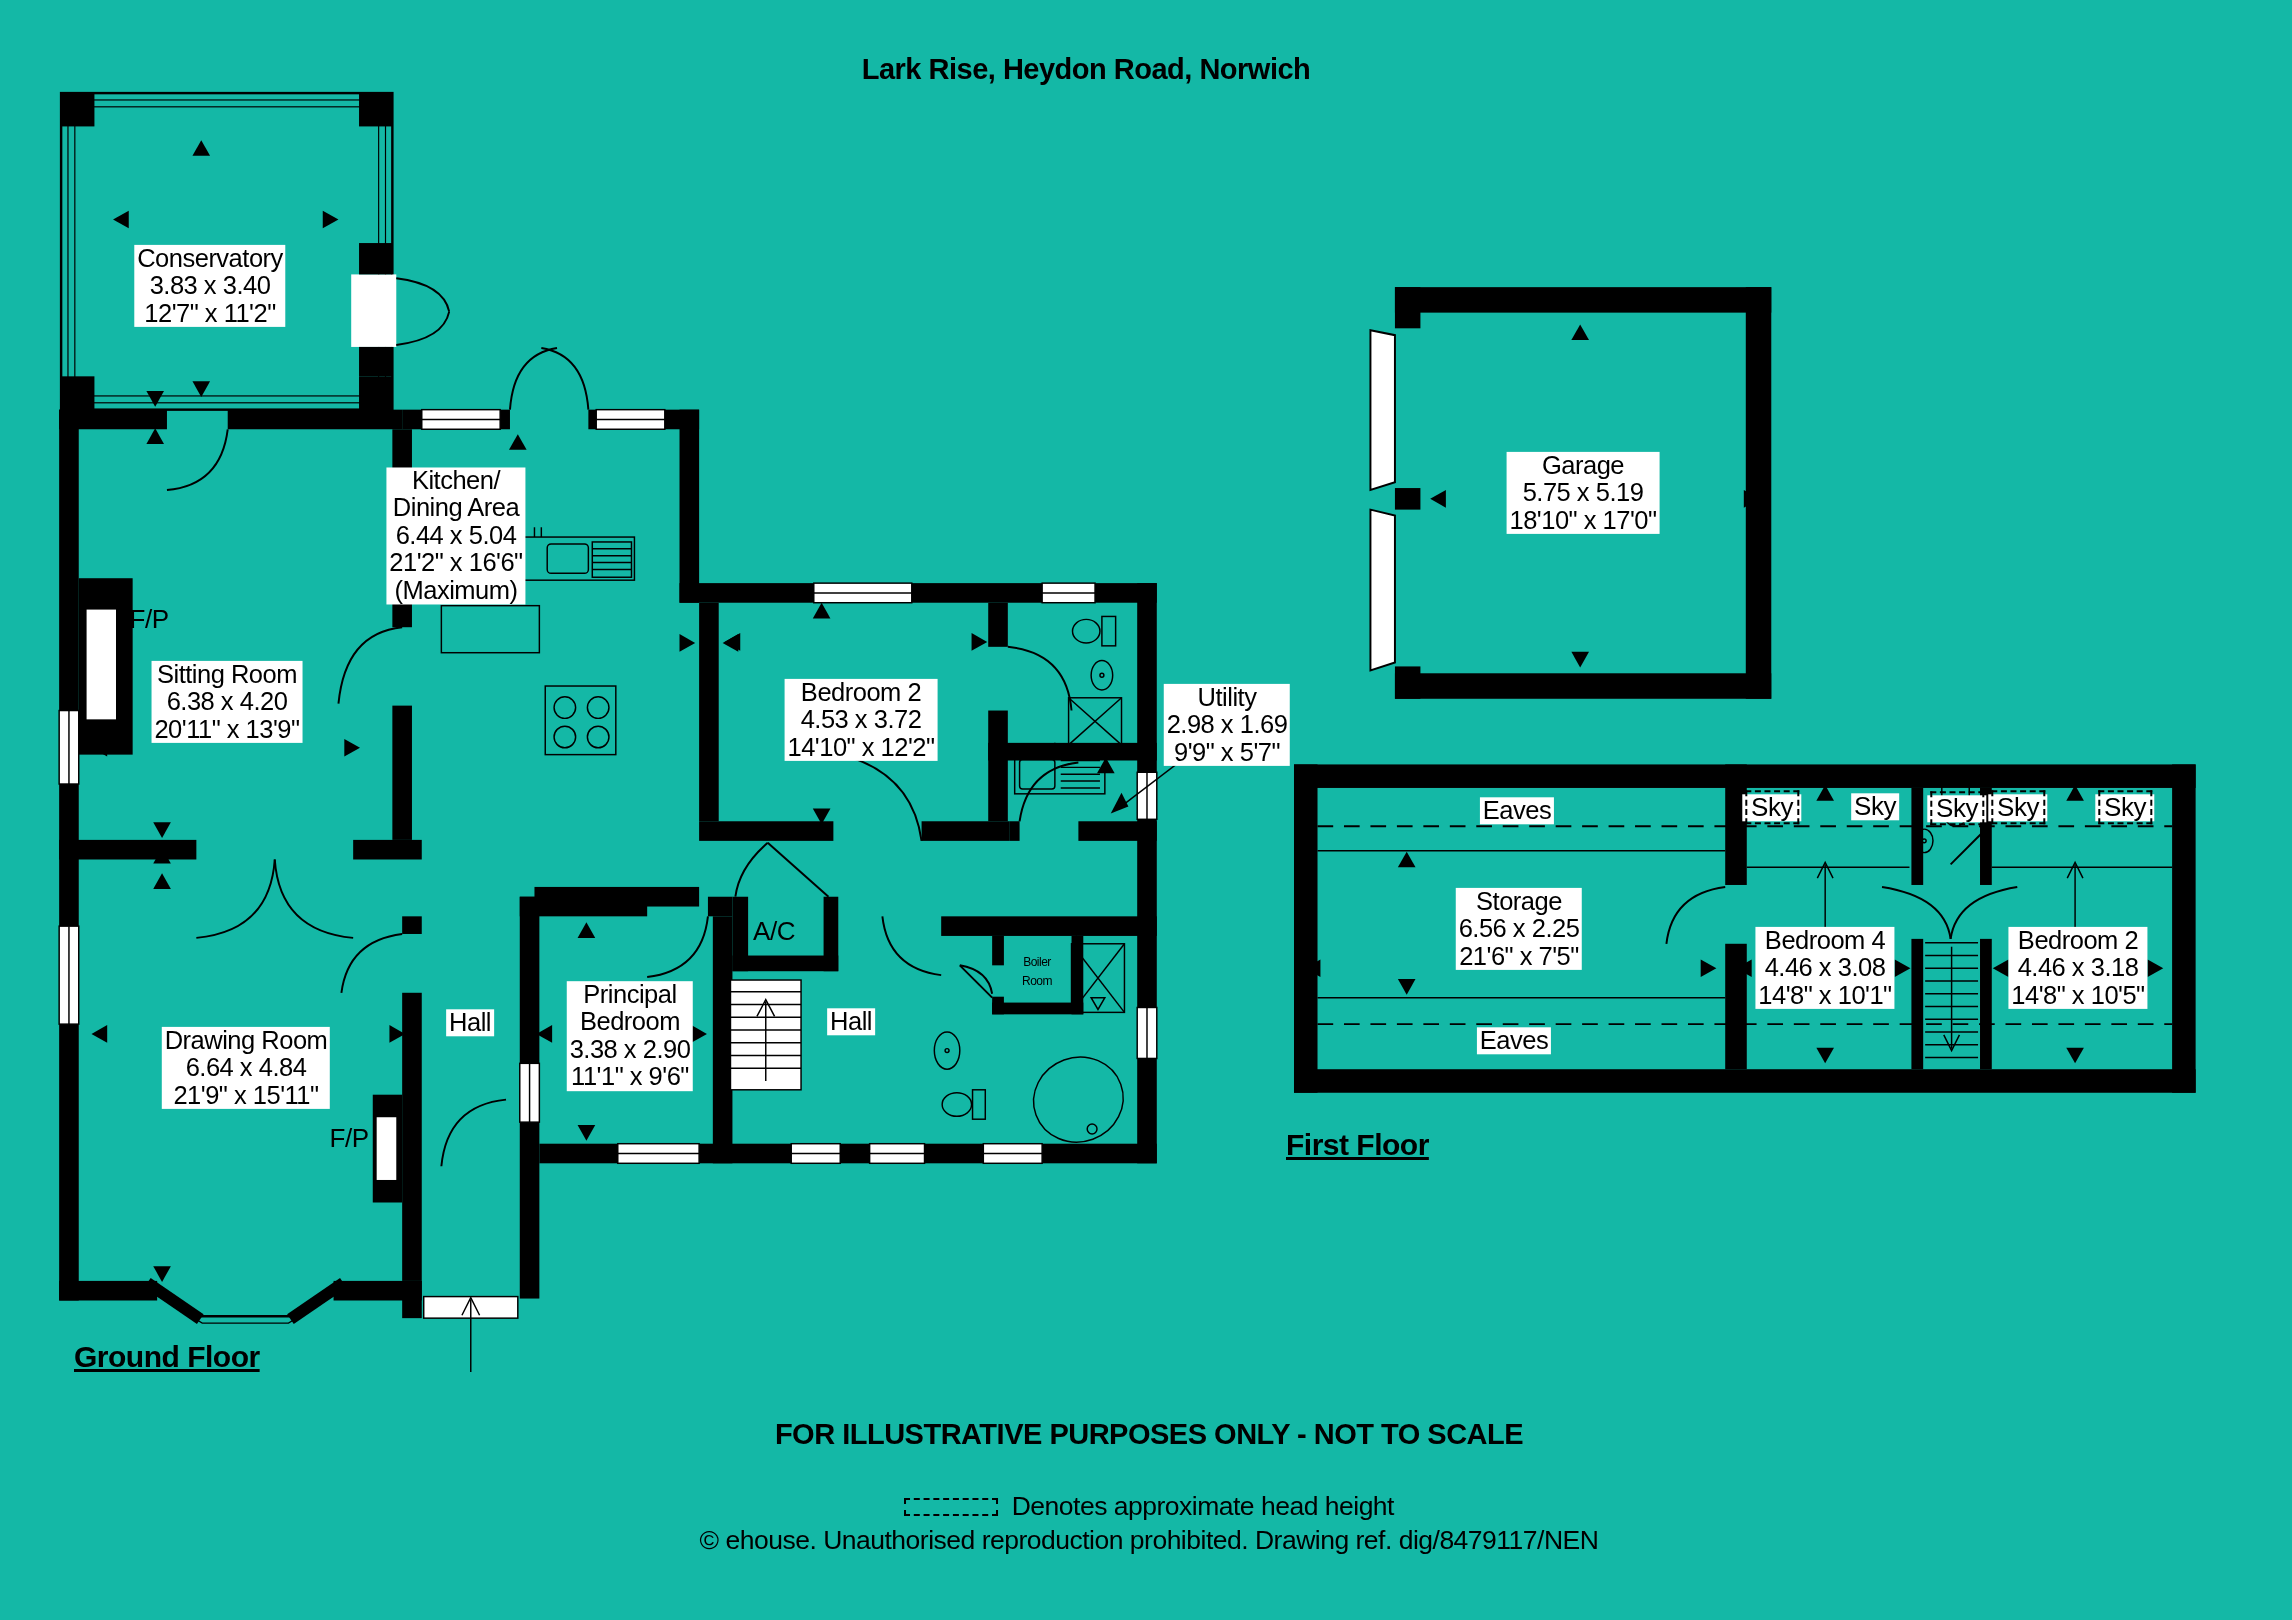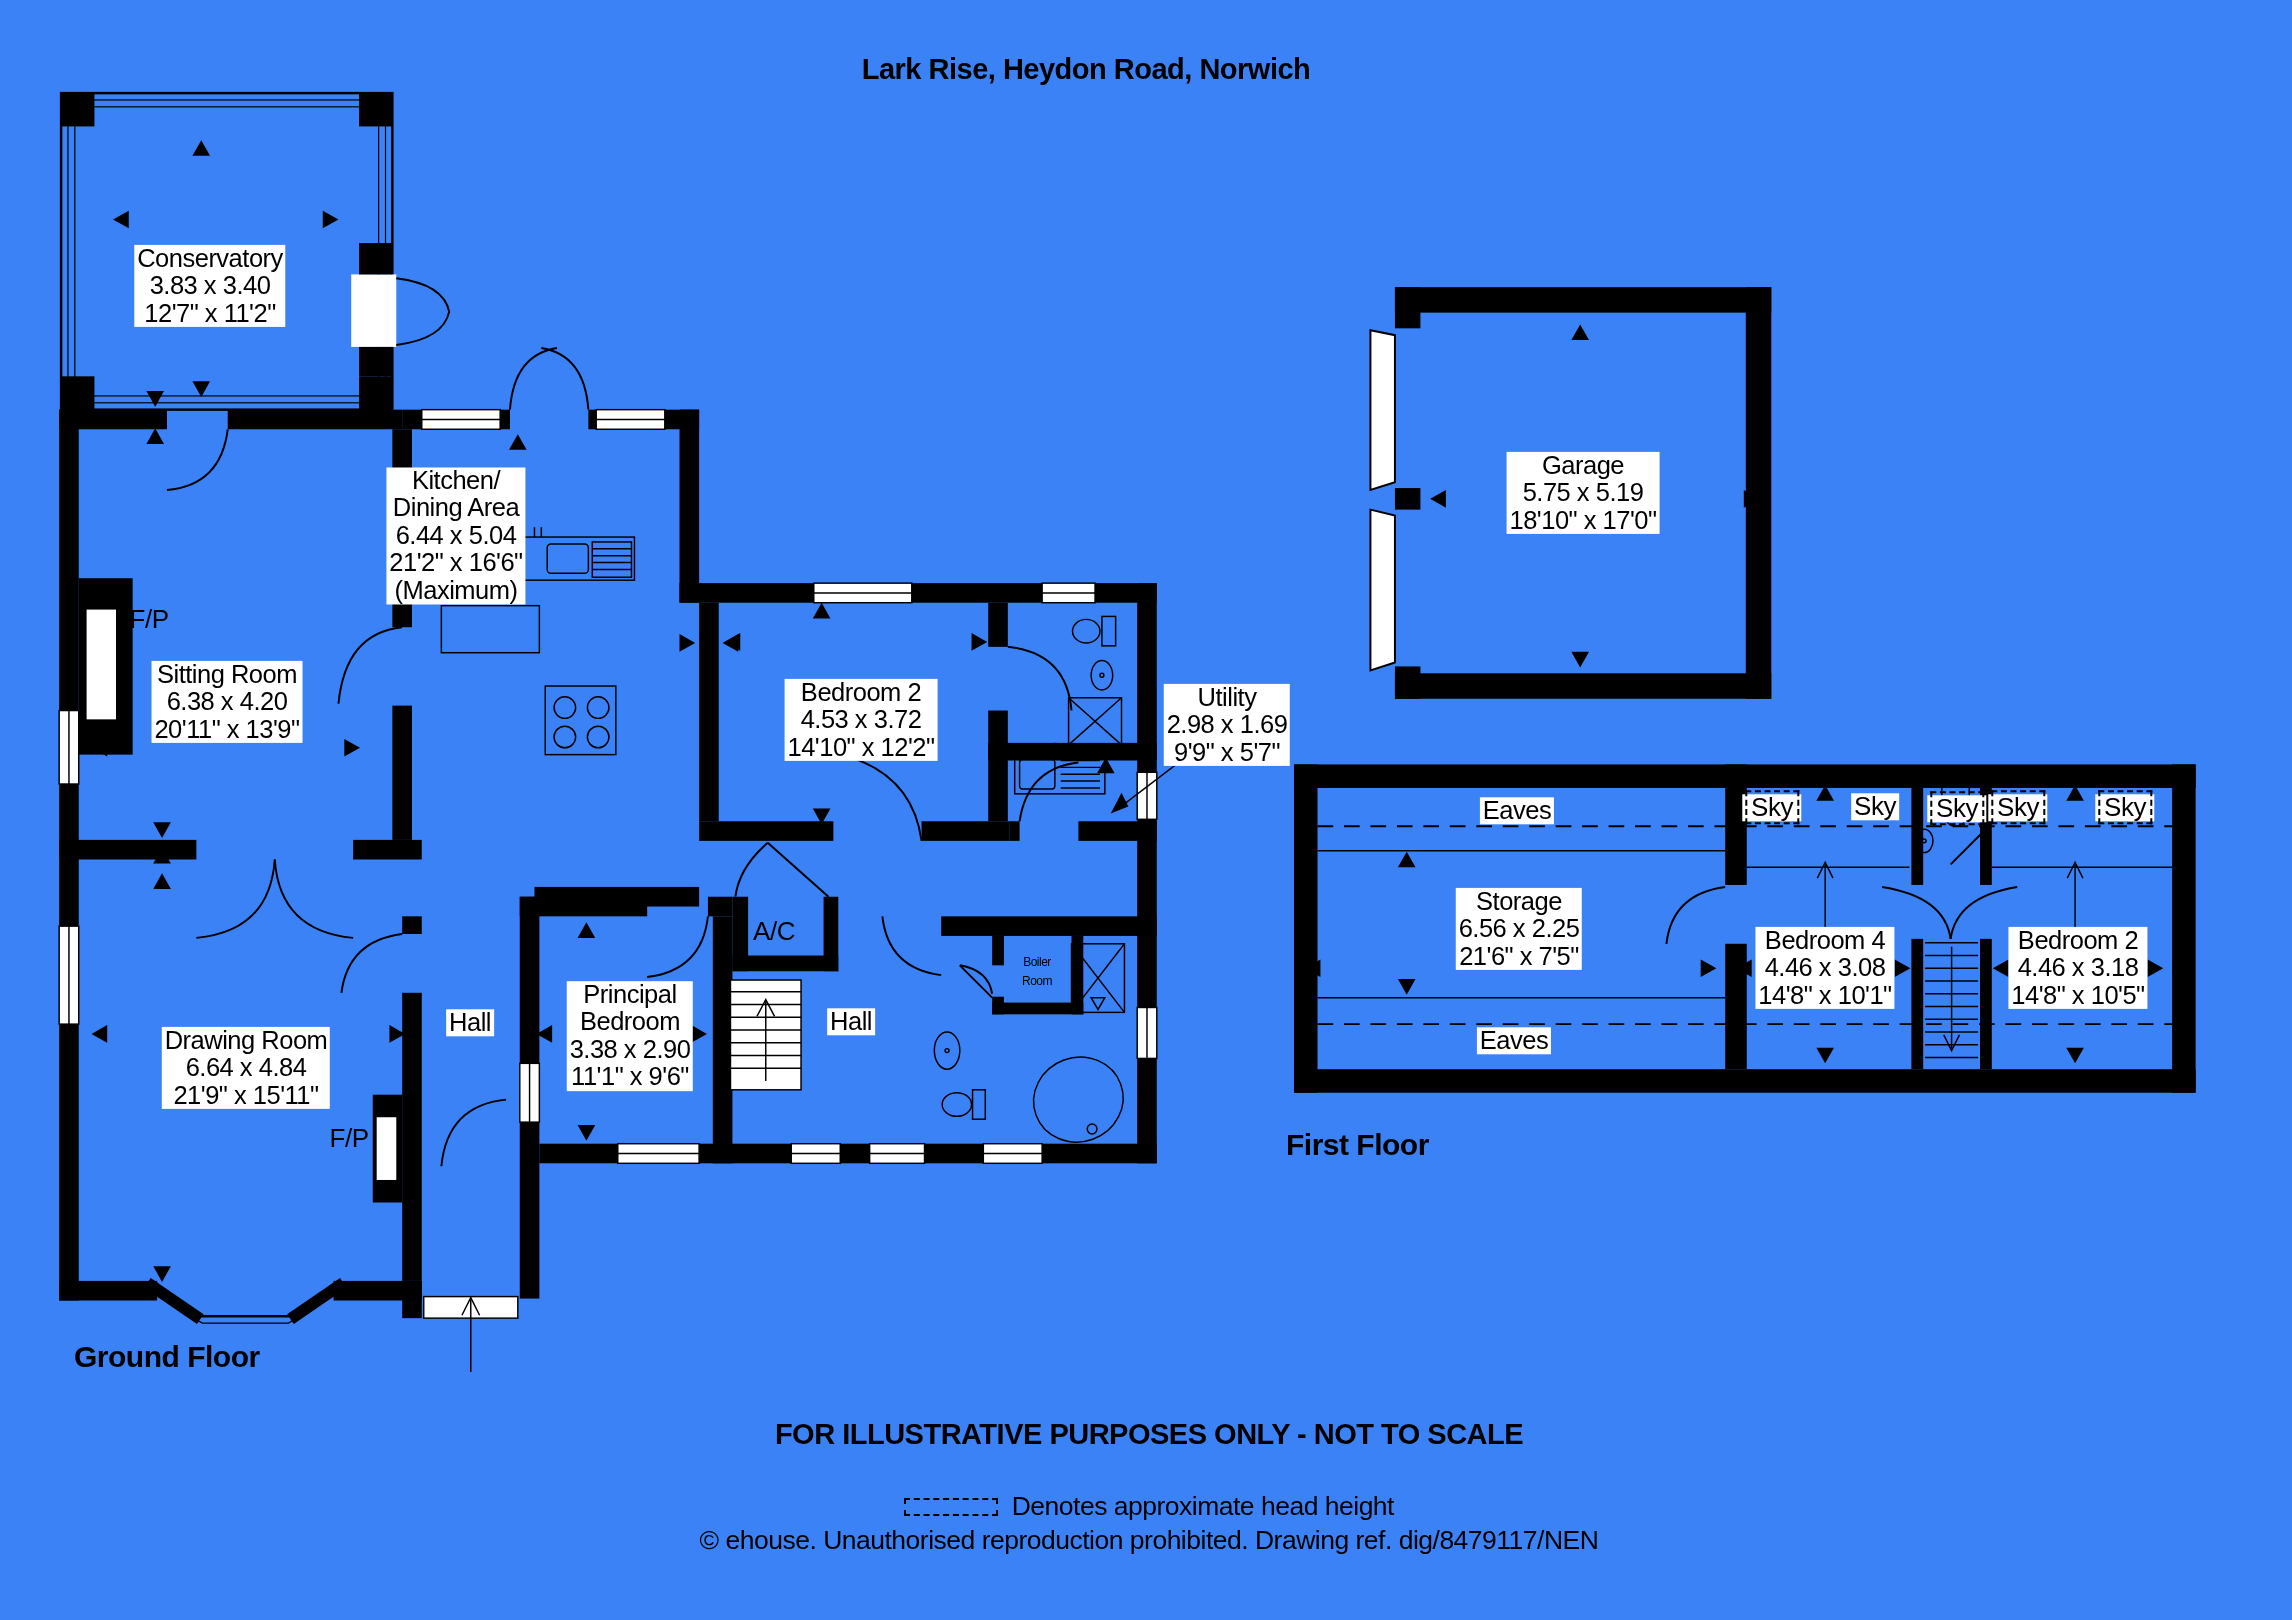--- a/index.html
+++ b/index.html
@@ -1,25 +1,25 @@
 <!DOCTYPE html>
 <html><head>
 <meta charset="utf-8">
 <style>
   html,body{margin:0;padding:0;background:#fff;}
-  .canvas{position:relative;width:2293px;height:1620px;background:#3b82f6;overflow:hidden;
+  .canvas{position:relative;width:2293px;height:1620px;background:#14b8a6;overflow:hidden;
           font-family:"Liberation Sans",sans-serif;color:#000;letter-spacing:-0.5px;}
   svg{position:absolute;left:0;top:0;}
   .lbl{position:absolute;transform:translate(-50%,-50%);text-align:center;
        font-size:25.5px;line-height:27.4px;white-space:nowrap;background:#fff;padding:0 2.9px;}
   .lbl.nobg{background:transparent;}
   .lbl.small{font-size:12px;line-height:18.6px;padding:0 1px;}
   .lbl.mid{font-size:26px;}
   .title{position:absolute;transform:translate(-50%,-50%);font-size:29px;font-weight:bold;white-space:nowrap;}
-  .floorlbl{position:absolute;font-size:30px;font-weight:bold;white-space:nowrap;}
+  .floorlbl{position:absolute;font-size:30px;font-weight:bold;white-space:nowrap;text-decoration:underline;}
   .skybox{border:2px dashed #000;padding:0 3.9px;}
   .footer-line{position:absolute;left:1149px;transform:translateX(-50%);white-space:nowrap;font-size:26.5px;}
   .footer-line.b{font-weight:bold;font-size:29px;}
   .dashbox{display:inline-block;width:90px;height:13.7px;border:2px dashed #000;margin-right:13.7px;vertical-align:-1px;}
 </style>
 </head>
 <body>
 
 <div class="canvas">
 

